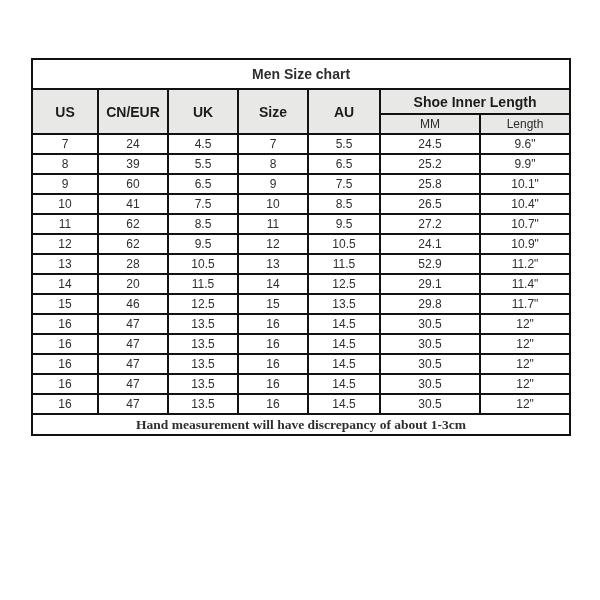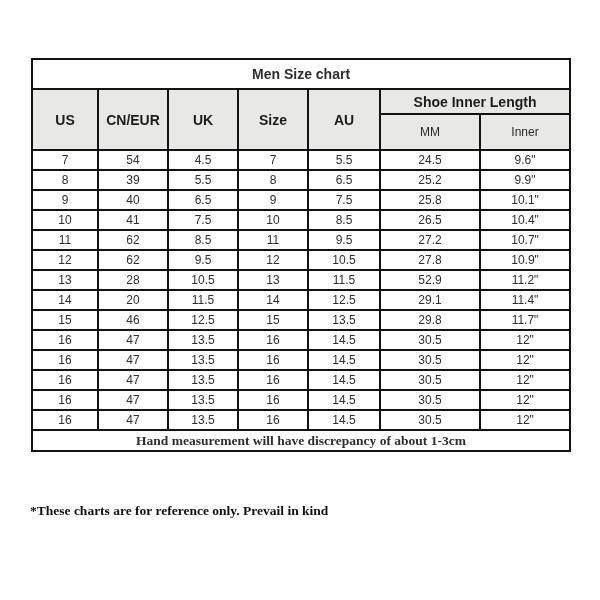--- a/index.html
+++ b/index.html
@@ -36,21 +36,21 @@
     background: var(--header-bg);
     font-size: 14px;
     font-weight: bold;
     color: #1c1c1c;
   }
   tr.head-main th.span-head { height: 25px; }
   tr.head-sub th {
     background: var(--header-bg);
     font-size: 12px;
     font-weight: normal;
-    height: 36px;
+    height: 20px;
     color: #2a2a2a;
   }
   tbody td {
     height: 20px;
     font-size: 12px;
     background: #ffffff;
   }
   tfoot td {
     height: 21px;
     background: #ffffff;
@@ -93,45 +93,45 @@
       <tr class="head-main">
         <th rowspan="2">US</th>
         <th rowspan="2">CN/EUR</th>
         <th rowspan="2">UK</th>
         <th rowspan="2">Size</th>
         <th rowspan="2">AU</th>
         <th colspan="2" class="span-head">Shoe Inner Length</th>
       </tr>
       <tr class="head-sub">
         <th>MM</th>
-        <th>Inner</th>
+        <th>Length</th>
       </tr>
     </thead>
     <tbody>
         <tr>
           <td>7</td>
-          <td>54</td>
+          <td>24</td>
           <td>4.5</td>
           <td>7</td>
           <td>5.5</td>
           <td>24.5</td>
           <td>9.6"</td>
         </tr>
         <tr>
           <td>8</td>
           <td>39</td>
           <td>5.5</td>
           <td>8</td>
           <td>6.5</td>
           <td>25.2</td>
           <td>9.9"</td>
         </tr>
         <tr>
           <td>9</td>
-          <td>40</td>
+          <td>60</td>
           <td>6.5</td>
           <td>9</td>
           <td>7.5</td>
           <td>25.8</td>
           <td>10.1"</td>
         </tr>
         <tr>
           <td>10</td>
           <td>41</td>
           <td>7.5</td>
@@ -148,21 +148,21 @@
           <td>9.5</td>
           <td>27.2</td>
           <td>10.7"</td>
         </tr>
         <tr>
           <td>12</td>
           <td>62</td>
           <td>9.5</td>
           <td>12</td>
           <td>10.5</td>
-          <td>27.8</td>
+          <td>24.1</td>
           <td>10.9"</td>
         </tr>
         <tr>
           <td>13</td>
           <td>28</td>
           <td>10.5</td>
           <td>13</td>
           <td>11.5</td>
           <td>52.9</td>
           <td>11.2"</td>
@@ -231,15 +231,14 @@
           <td>12"</td>
         </tr>
       </tbody>
     <tfoot>
       <tr>
         <td colspan="7">Hand measurement will have discrepancy of about 1-3cm</td>
       </tr>
     </tfoot>
   </table>
 
-  <div class="reference-note">*These charts are for reference only. Prevail in kind</div>
 
 </div>
 
 </body></html>

